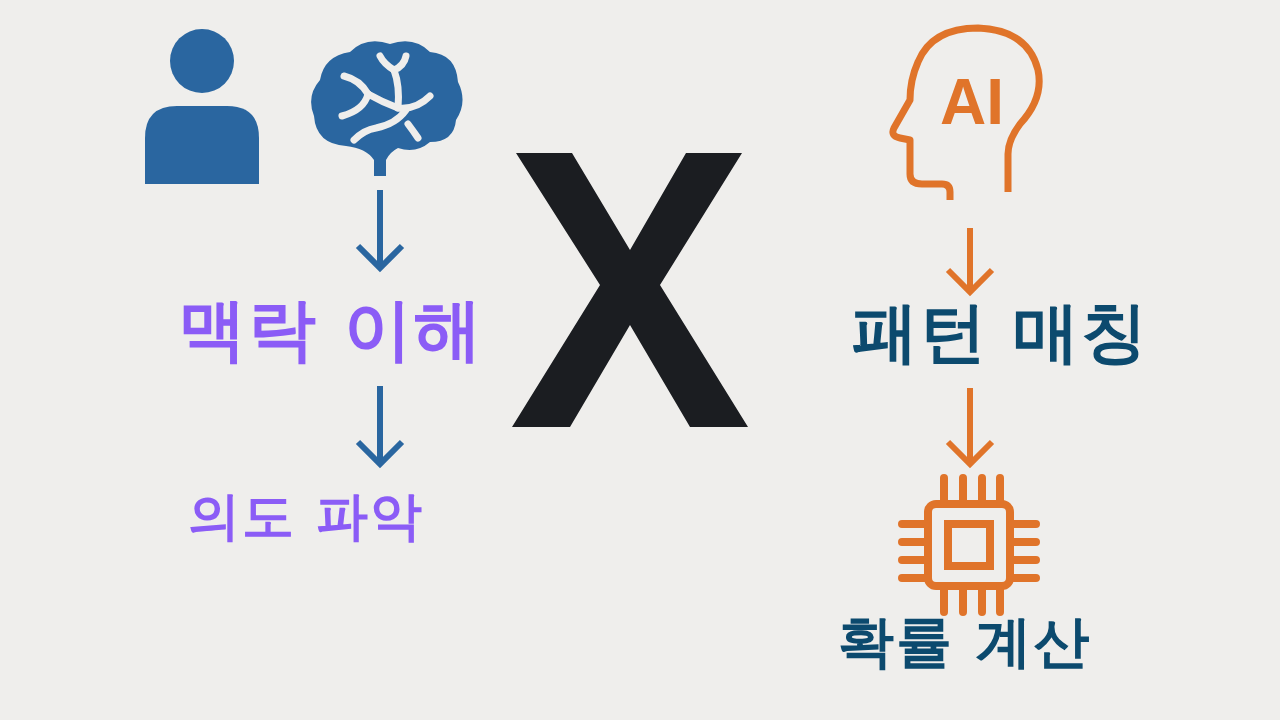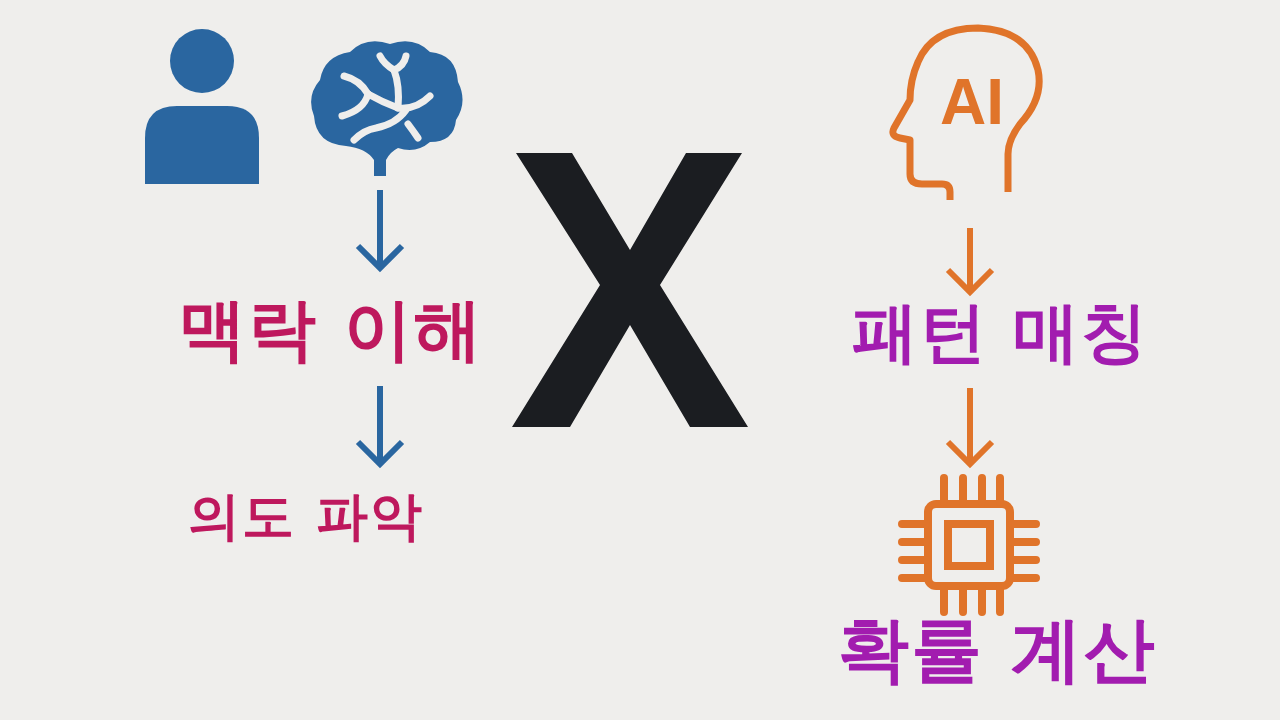--- a/index.html
+++ b/index.html
@@ -6,22 +6,22 @@
   body {
     width:1280px; height:720px; overflow:hidden; position:relative;
     background:#efeeec;
     font-family:"DejaVu Sans","Liberation Sans",sans-serif;
   }
   .abs { position:absolute; }
   .label {
     position:absolute; font-weight:bold; white-space:nowrap;
     letter-spacing:2px; line-height:1;
   }
-  .blue { color:#be185d; }
-  .orange { color:#a21caf; }
+  .blue { color:#8b5cf6; }
+  .orange { color:#0c4a6e; }
   .bigx {
     position:absolute; left:510px; top:135px; width:240px; height:310px;
   }
 </style>
 </head>
 <body>
 
 <div>
 
   <svg class="abs" style="left:143px;top:28px" width="118" height="156" viewBox="0 0 118 156">
@@ -80,14 +80,14 @@
     <g stroke="#e0742a" stroke-width="8" stroke-linecap="round" fill="none">
       <rect x="30" y="30" width="82" height="82" rx="8"></rect>
       <rect x="50" y="50" width="42" height="42"></rect>
       <path d="M46 4 V28 M65 4 V28 M84 4 V28 M102 4 V28"></path>
       <path d="M46 114 V138 M65 114 V138 M84 114 V138 M102 114 V138"></path>
       <path d="M4 50 H28 M4 68 H28 M4 86 H28 M4 104 H28"></path>
       <path d="M114 50 H138 M114 68 H138 M114 86 H138 M114 104 H138"></path>
     </g>
   </svg>
 
-  <div class="label orange" style="left:838px;top:614px;font-size:71px">확률 계산</div>
+  <div class="label orange" style="left:838px;top:614px;font-size:56px">확률 계산</div>
 </div>
 
 </body></html>

